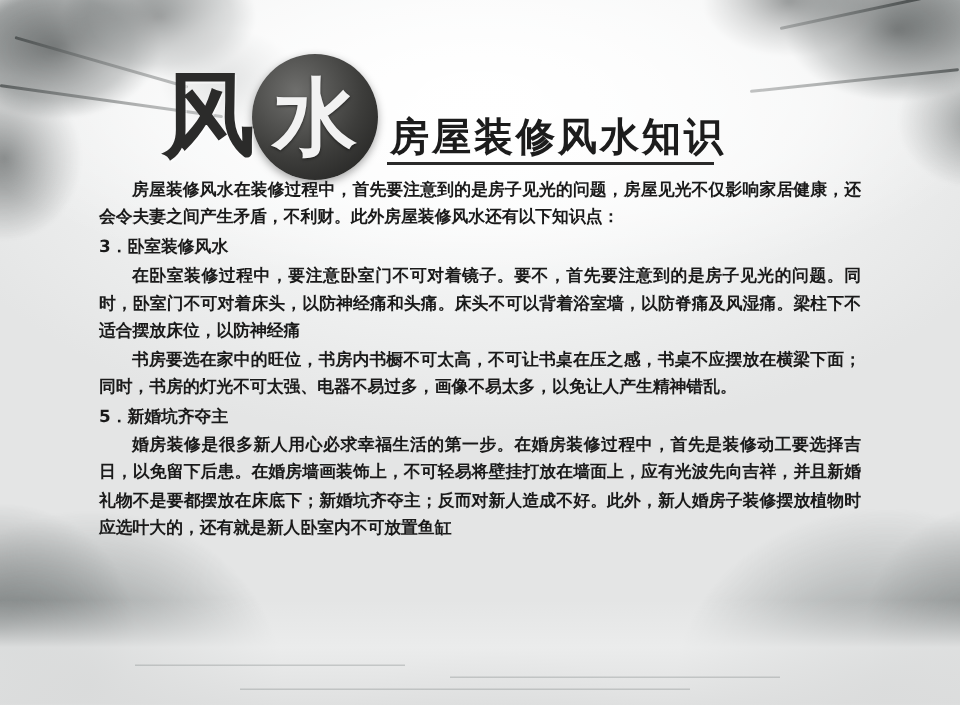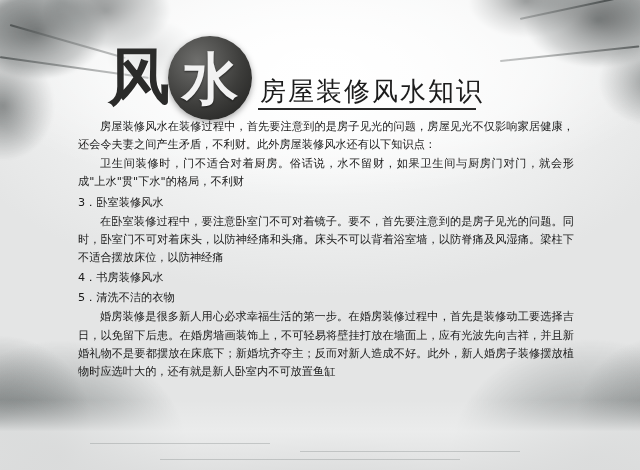--- a/index.html
+++ b/index.html
@@ -127,21 +127,21 @@
   .logo-char2 {
     left: 74px; top: 14px;
     font-size: 56px;
     color: #f2f2f2;
     text-shadow: 0 1px 2px rgba(0,0,0,0.6);
   }
   .title-main {
     position: absolute;
     left: 260px; top: 74px;
     font-size: 26px;
-    font-weight: normal;
+    font-weight: bold;
     letter-spacing: 2px;
     color: #1c1c1c;
     font-family: "DejaVu Serif", "Liberation Serif", serif;
     white-space: nowrap;
   }
   .title-underline {
     position: absolute;
     left: 258px; top: 108px;
     width: 218px; height: 2px;
     background: #2a2a2a;
@@ -151,21 +151,22 @@
     position: absolute;
     left: 62px; top: 118px;
     width: 512px;
     color: #1a1a1a;
     font-size: 11.2px;
     line-height: 1.62;
     font-family: "DejaVu Sans", "Liberation Sans", sans-serif;
     text-align: justify;
   }
   .para {
-    margin: 0 0 1px 16px;
+    margin: 0 0 1px 4px;
+    font-weight: bold;
   }
   .para.indent {
     text-indent: 22px;
   }
   .para.sec-head {
     margin-top: 2px;
     text-indent: 0;
   }
   .para.sec-body {
     text-indent: 22px;
@@ -200,25 +201,24 @@
     <div class="logo-char1">风</div>
     <div class="logo-char2">水</div>
   </div>
 
   <div class="title-main">房屋装修风水知识</div>
   <div class="title-underline"></div>
 
   <div class="content">
     <p class="para indent">房屋装修风水在装修过程中，首先要注意到的是房子见光的问题，房屋见光不仅影响家居健康，还会令夫妻之间产生矛盾，不利财。此外房屋装修风水还有以下知识点：</p>
 
-    <p class="para sec-body">卫生间装修时，门不适合对着厨房。俗话说，水不留财，如果卫生间与厨房门对门，就会形成"上水"贯"下水"的格局，不利财</p>
 
 
     <p class="para sec-head"><span>3．</span><span>卧室装修风水</span></p>
     <p class="para sec-body">在卧室装修过程中，要注意卧室门不可对着镜子。要不，首先要注意到的是房子见光的问题。同时，卧室门不可对着床头，以防神经痛和头痛。床头不可以背着浴室墙，以防脊痛及风湿痛。梁柱下不适合摆放床位，以防神经痛</p>
 
-    <p class="para sec-head"><span>4．</span><span>书房装修风水</span></p>
-
-    <p class="para sec-head"><span>5．</span><span>清洗不洁的衣物</span></p>
+    <p class="para sec-body">书房要选在家中的旺位，书房内书橱不可太高，不可让书桌在压之感，书桌不应摆放在横梁下面；同时，书房的灯光不可太强、电器不易过多，画像不易太多，以免让人产生精神错乱。</p>
+
+    <p class="para sec-head"><span>5．</span><span>新婚坑齐夺主</span></p>
     <p class="para sec-body">婚房装修是很多新人用心必求幸福生活的第一步。在婚房装修过程中，首先是装修动工要选择吉日，以免留下后患。在婚房墙画装饰上，不可轻易将壁挂打放在墙面上，应有光波先向吉祥，并且新婚礼物不是要都摆放在床底下；新婚坑齐夺主；反而对新人造成不好。此外，新人婚房子装修摆放植物时应选叶大的，还有就是新人卧室内不可放置鱼缸</p>
   </div>
 
 </div>
 
 </body></html>

